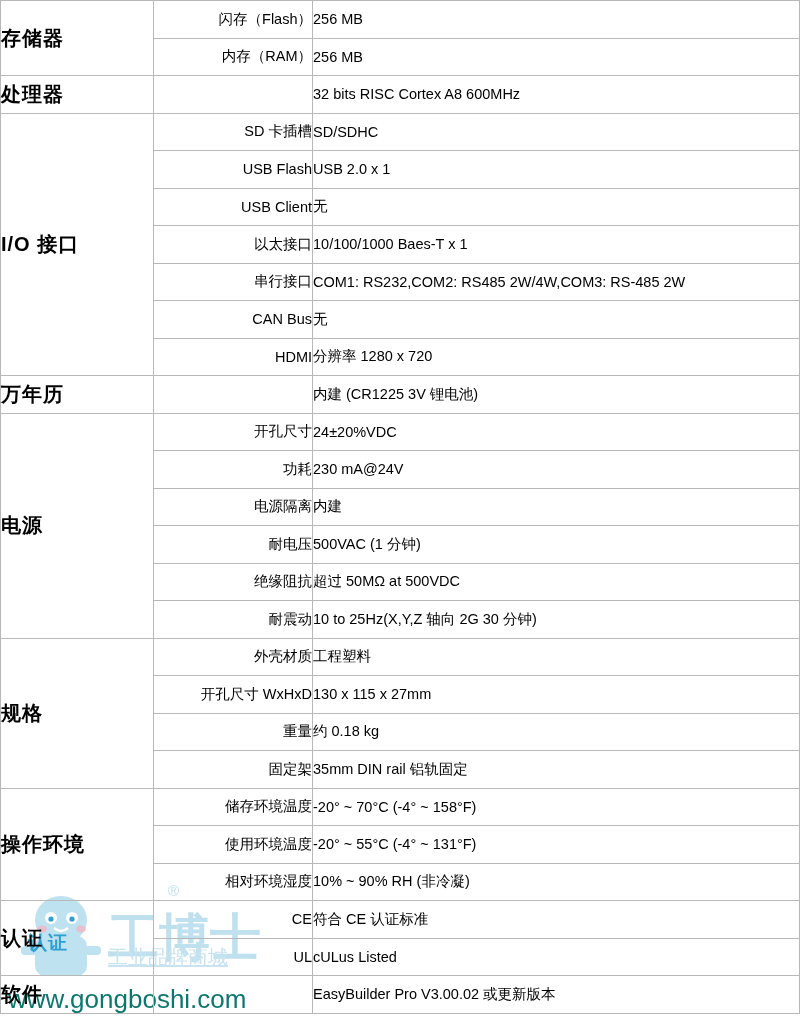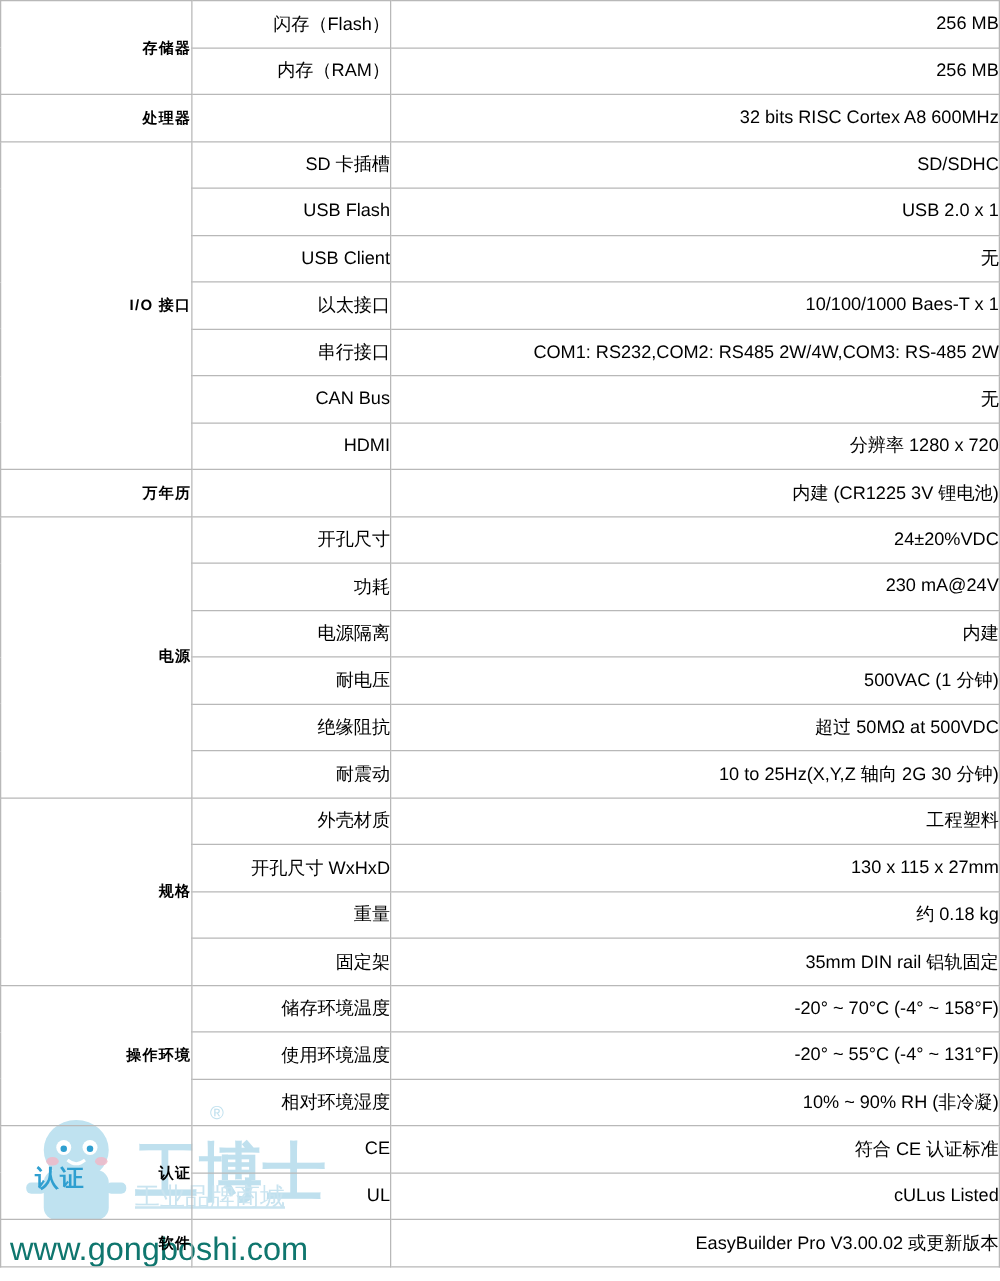--- a/index.html
+++ b/index.html
@@ -23,33 +23,33 @@
     z-index: 2;
   }
   #spec-table td {
     border: 1px solid #b8b8b8;
     padding: 0;
     vertical-align: middle;
     background: transparent;
   }
   .cat-cell {
     width: 152px;
-    text-align: right;
+    text-align: left;
     font-weight: bold;
-    font-size: 12px;
+    font-size: 20px;
     letter-spacing: 1px;
   }
   .sub-cell {
     width: 158px;
     text-align: right;
     padding-left: 8px;
     font-size: 14.5px;
   }
   .val-cell {
-    text-align: right;
+    text-align: left;
     font-size: 14.5px;
   }
   .row-h {
     height: 37.5px;
   }
   .watermark {
     position: absolute;
     left: 0;
     top: 862px;
     width: 420px;

